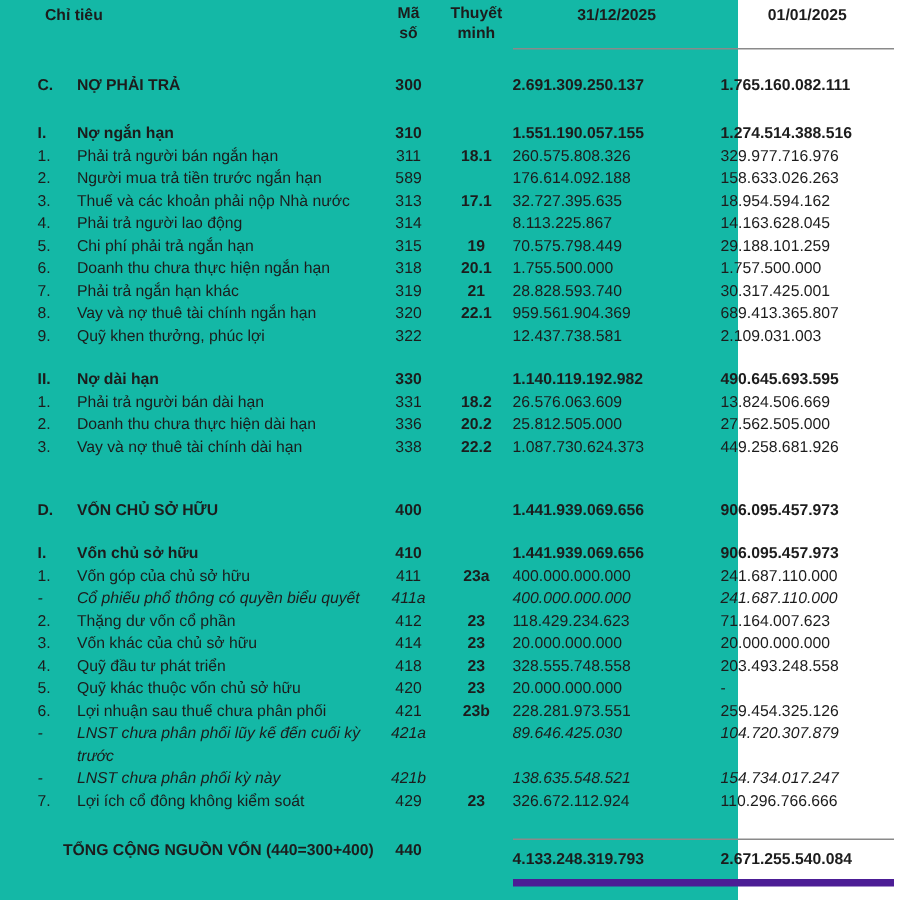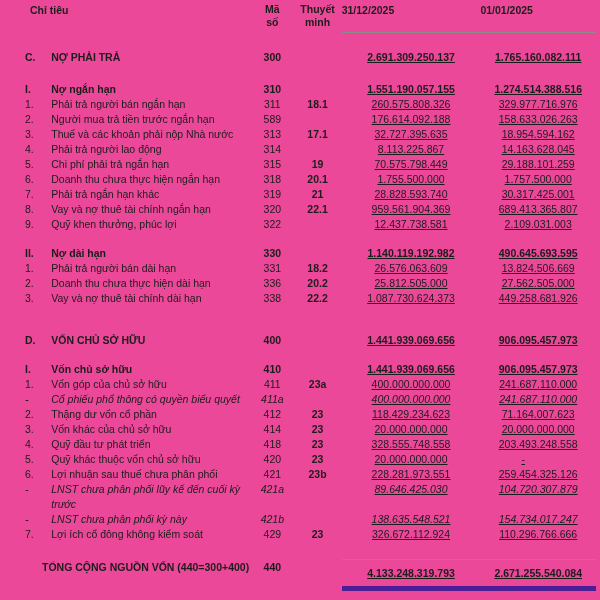--- a/index.html
+++ b/index.html
@@ -2,43 +2,43 @@
 <html><head>
 <meta charset="utf-8">
 <style>
   html,body{margin:0;padding:0;background:#ffffff;}
   body{
     width:600px;height:600px;overflow:hidden;
     font-family:"Liberation Sans","DejaVu Sans",sans-serif;
     color:#1c1c1c;
     -webkit-font-smoothing:antialiased;
   }
-  .page{width:600px;height:600px;background:#ec4899;padding-top:3px;box-sizing:border-box;}
+  .page{width:492px;height:600px;background:#14b8a6;padding-top:3px;box-sizing:border-box;}
   table{border-collapse:collapse;table-layout:fixed;width:596px;}
   col.c-num{width:51px;}
   col.c-label{width:199px;}
   col.c-code{width:42px;}
   col.c-note{width:48px;}
   col.c-v1{width:138px;}
   col.c-v2{width:115px;}
   th,td{
     padding:0;margin:0;
     font-size:10.5px;line-height:15px;
     vertical-align:top;
     white-space:normal;
     font-weight:400;
   }
   thead th{font-weight:700;text-align:left;}
   th.h-label{padding-left:30px;vertical-align:top;}
   th.h-code,th.h-note{text-align:center;line-height:13px;margin-top:20px;}
-  th.h-val{text-align:left;border-bottom:1px solid #8a8a8a;padding-bottom:14px;}
+  th.h-val{text-align:center;border-bottom:1px solid #8a8a8a;padding-bottom:14px;}
   td.num{padding-left:25px;}
   td.code{text-align:center;}
   td.note{text-align:center;font-weight:700;}
-  td.v1,td.v2{text-align:center;text-decoration:underline;}
+  td.v1,td.v2{text-align:left;}
   tr.section td,tr.group td{font-weight:700;}
   tr.sub td{font-style:italic;}
   tr.spacer td{line-height:0;font-size:0;}
   tr.spacer.md td{height:14px;}
   tr.spacer.lg td{height:17px;}
   tr.spacer.xl td{height:27px;}
   tr.total td{font-weight:700;}
   tr.total td.label{padding-left:42px;}
   tr.total td.v1,tr.total td.v2{
     border-top:1px solid #8a8a8a;

